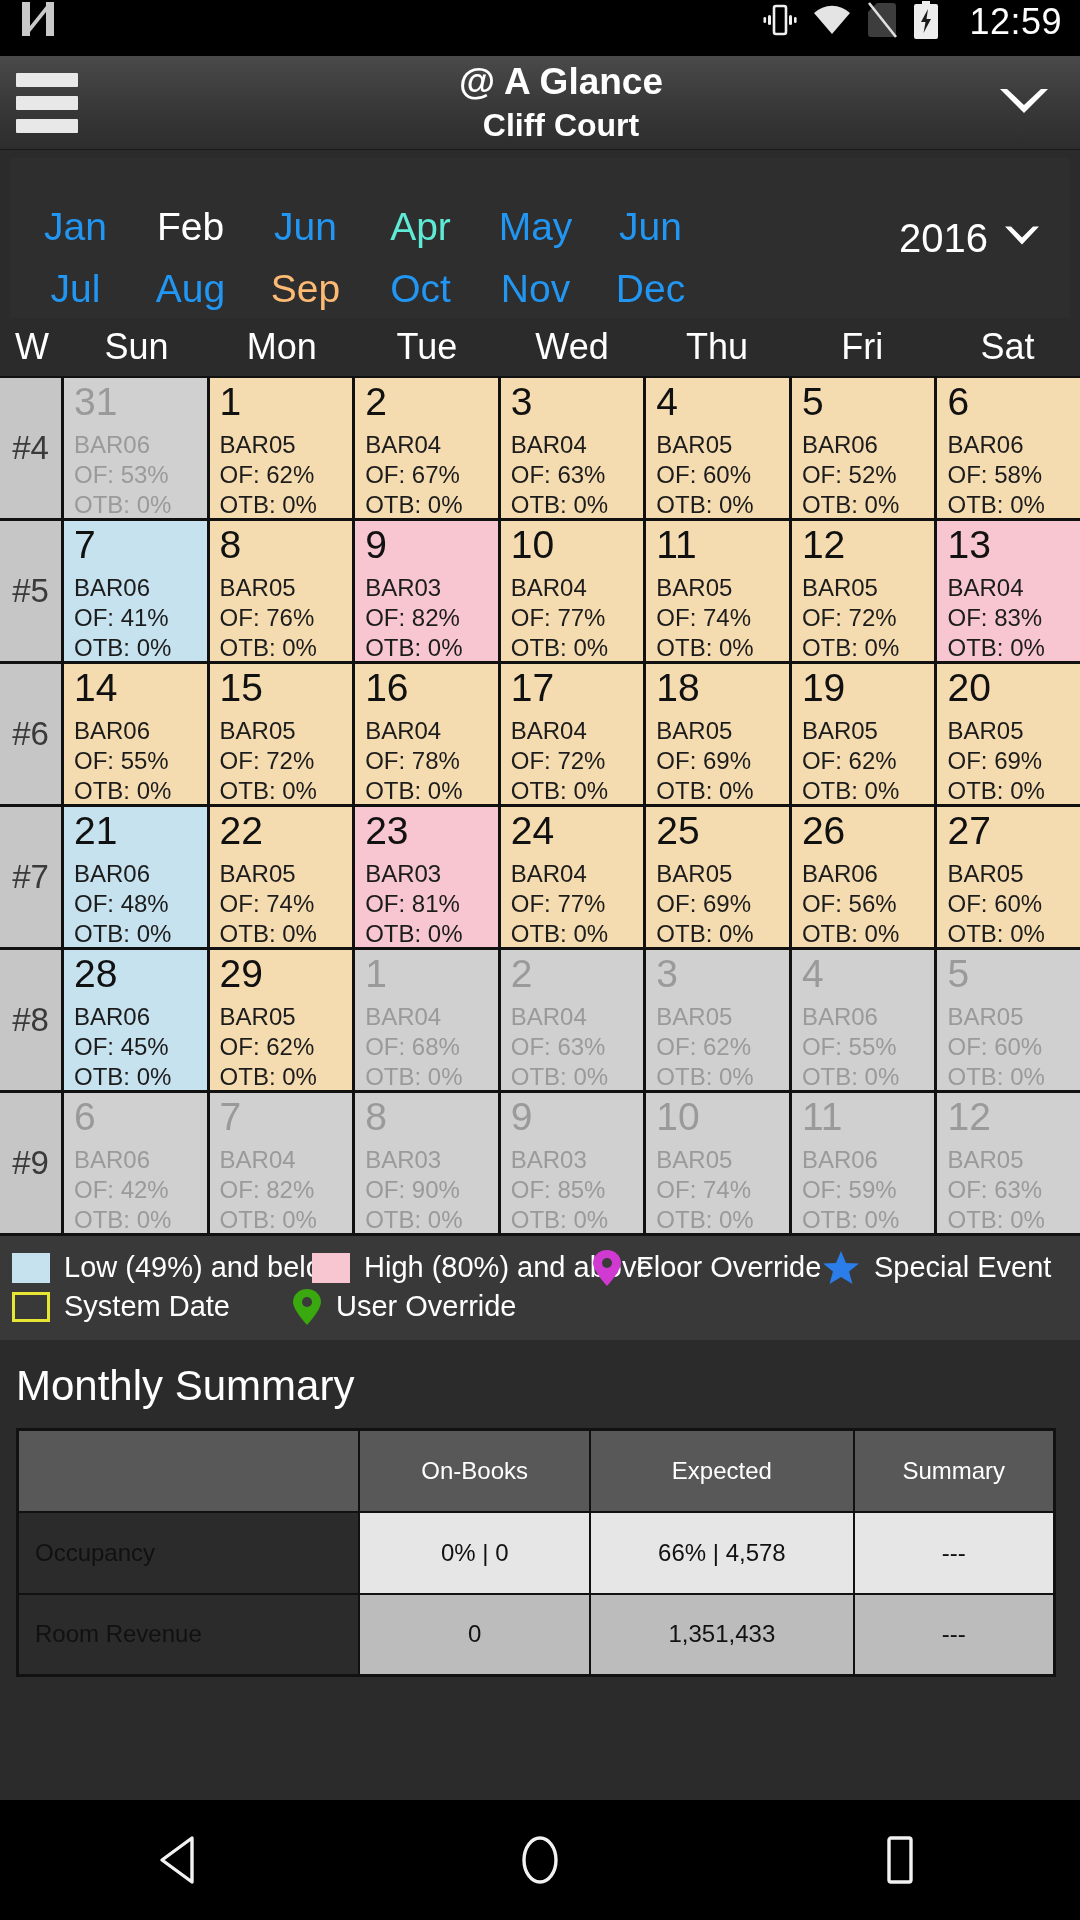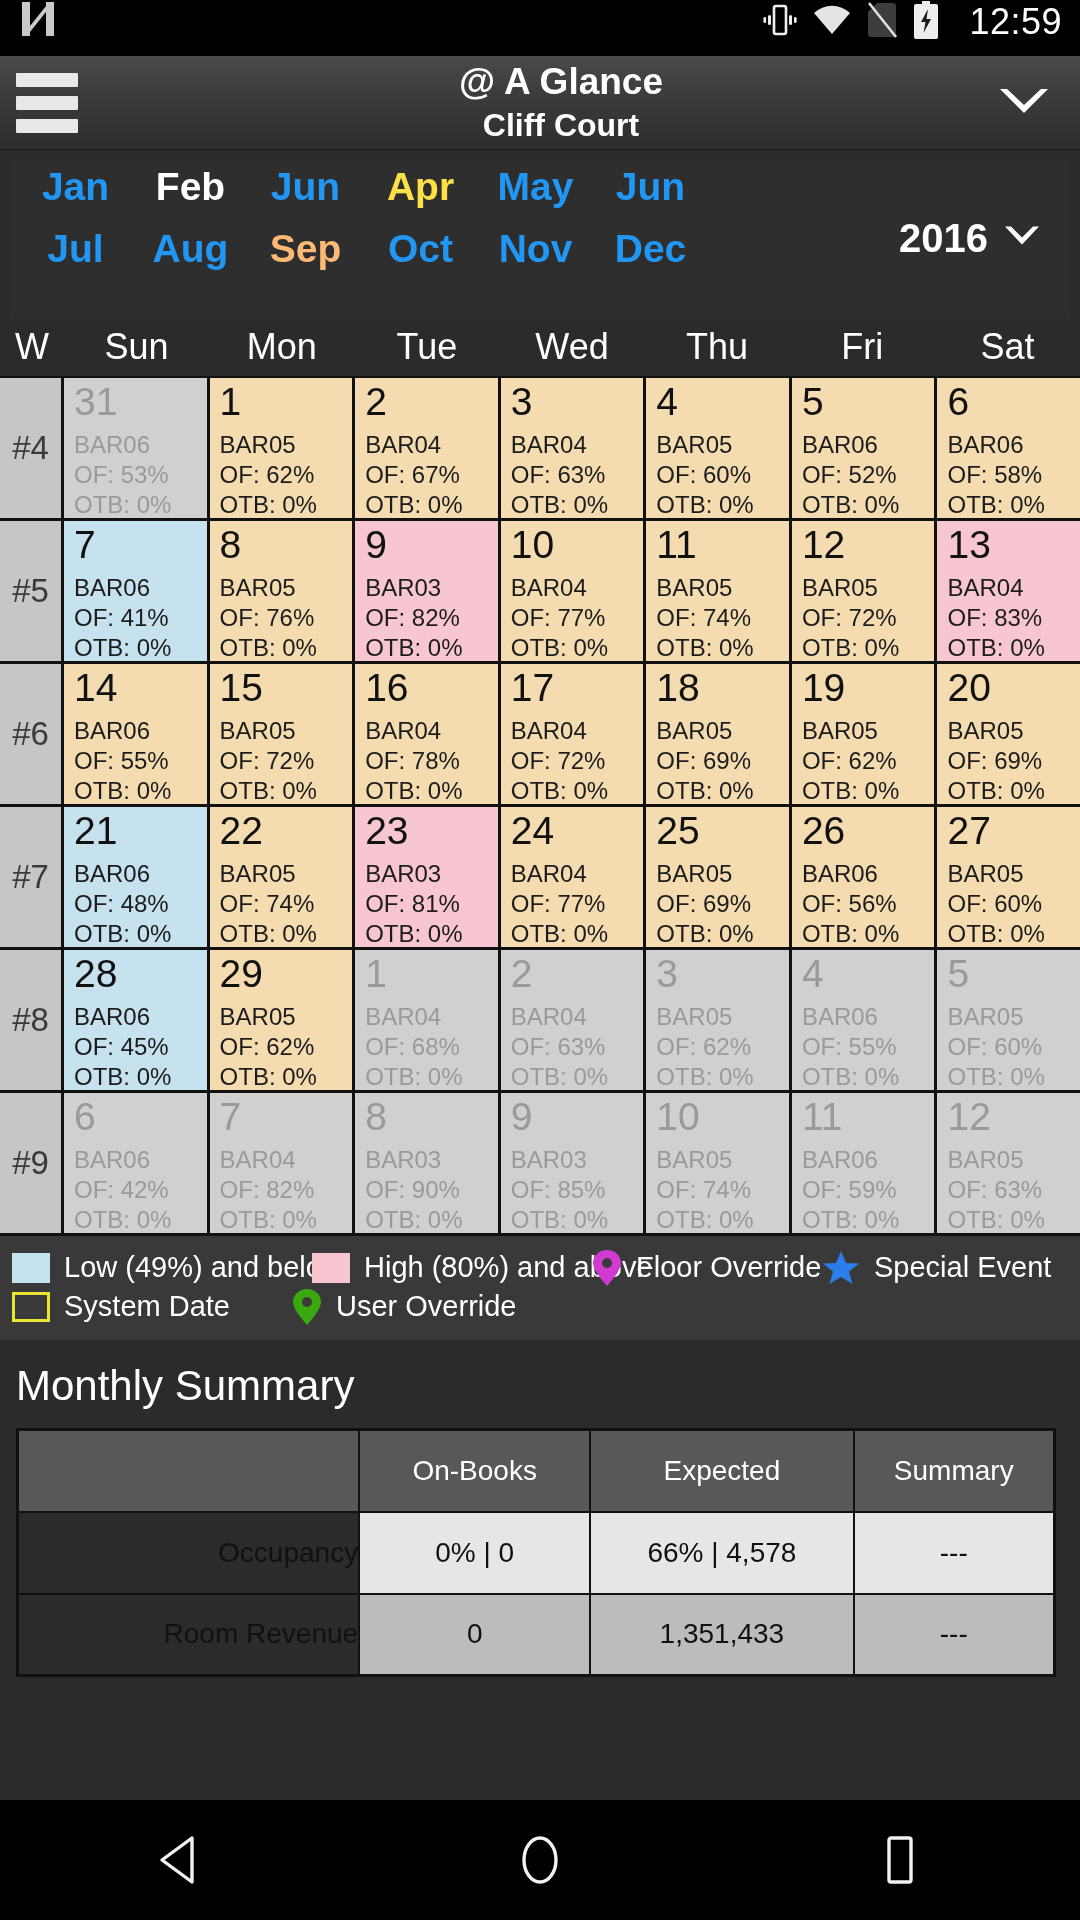--- a/index.html
+++ b/index.html
@@ -32,21 +32,21 @@
     width: 62px; display: flex; flex-direction: column; gap: 9px; cursor: pointer; }
   .hamburger i { display: block; height: 14px; background: #e8e8e8; border-radius: 1px; }
   .appbar-titles { width: 100%; text-align: center; line-height: 1.15; }
   .appbar-title { color: #fff; font-size: 37px; font-weight: bold; }
   .appbar-sub { color: #fff; font-size: 32px; font-weight: bold; margin-top: 4px; }
   .appbar-caret { position: absolute; right: 30px; top: 50%; transform: translateY(-50%); cursor: pointer; }
 
   
   .monthbar {
     flex: 0 0 160px; background: #2e2e2e; margin: 8px 10px 0 10px;
-    display: flex; align-items: flex-start; position: relative; font-weight: bold;
+    display: flex; align-items: flex-end; position: relative;
   }
   .months { display: grid; grid-template-columns: repeat(6, 1fr); row-gap: 4px;
             width: 690px; margin-left: 8px; }
   .month { color: #2196f3; font-size: 39px; text-align: center; padding: 7px 0; cursor: pointer; }
   .month.selected { color: #ffffff; }
   .yearbox { position: absolute; right: 28px; top: 50%; transform: translateY(-50%);
     display: flex; align-items: center; gap: 14px; cursor: pointer; }
   .yeartext { color: #fff; font-size: 40px; }
 
   
@@ -83,23 +83,23 @@
   .swatch.outline { background: transparent; border: 3px solid #e8e632; }
   .legtext { color: #fff; font-size: 29px; white-space: nowrap; }
   .pin { width: 30px; height: 38px; flex: 0 0 30px; }
   .starw { width: 38px; height: 38px; flex: 0 0 38px; }
   .lg-c1 { width: 300px; } .lg-c2 { width: 280px; } .lg-c3 { width: 230px; }
 
   
   .summary { background: #2b2b2b; padding: 22px 0 0 0; flex: 1 1 auto; overflow: hidden; }
   .sumtitle { color: #fff; font-size: 42px; padding: 0 16px 18px 16px; }
   .sumtable { width: 1040px; margin: 0 16px; border: 3px solid #111; border-collapse: collapse; }
-  .sumtable td, .sumtable th { border: 2px solid #111; height: 82px; font-size: 28px; font-weight: normal; }
+  .sumtable td, .sumtable th { border: 2px solid #111; height: 82px; font-size: 24px; font-weight: normal; }
   .sumtable th { background: #585858; color: #fff; }
-  .sumtable td.lbl { background: inherit; color: #111; text-align: right; padding-left: 16px; }
+  .sumtable td.lbl { background: inherit; color: #111; text-align: left; padding-left: 16px; }
   .sumtable td { color: #111; text-align: center; }
   .row-a td { background: #e6e6e6; }
   .row-b td { background: #bcbcbc; }
   .col1 { width: 340px; } .col2 { width: 230px; } .col3 { width: 262px; } .col4 { width: 200px; }
 
   
   .navbar { flex: 0 0 120px; background: #000; display: flex; align-items: center; justify-content: space-around; }
   .navbtn { width: 120px; height: 120px; display: flex; align-items: center; justify-content: center; cursor: pointer; }
 </style>
 </head>
@@ -162,21 +162,21 @@
         <path d="M4 5 L26 26 L48 5 L26 23 Z" fill="#ffffff"></path>
       </svg>
     </div>
   </div>
 
   <div class="monthbar">
     <div class="months">
       <div class="month" style="color: rgb(33, 150, 243);">Jan</div>
       <div class="month selected">Feb</div>
       <div class="month" style="color: rgb(33, 150, 243);">Jun</div>
-      <div class="month" style="color: #fde047;">Apr</div>
+      <div class="month" style="color: #5eead4;">Apr</div>
       <div class="month" style="color: rgb(33, 150, 243);">May</div>
       <div class="month" style="color: rgb(33, 150, 243);">Jun</div>
       <div class="month" style="color: rgb(33, 150, 243);">Jul</div>
       <div class="month" style="color: rgb(33, 150, 243);">Aug</div>
       <div class="month" style="color: #fdba74;">Sep</div>
       <div class="month" style="color: rgb(33, 150, 243);">Oct</div>
       <div class="month" style="color: rgb(33, 150, 243);">Nov</div>
       <div class="month" style="color: rgb(33, 150, 243);">Dec</div>
     </div>
     <div class="yearbox">

